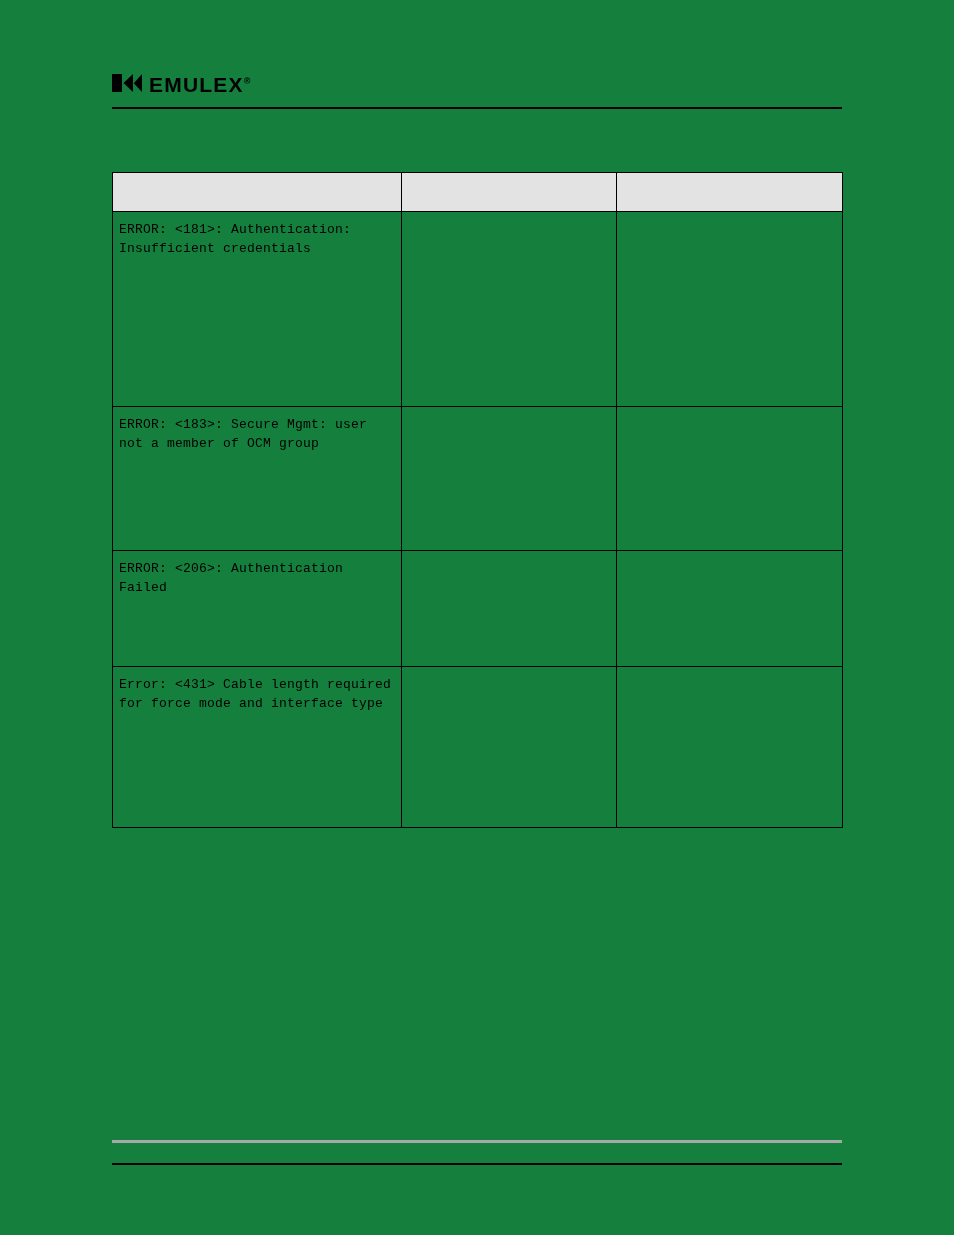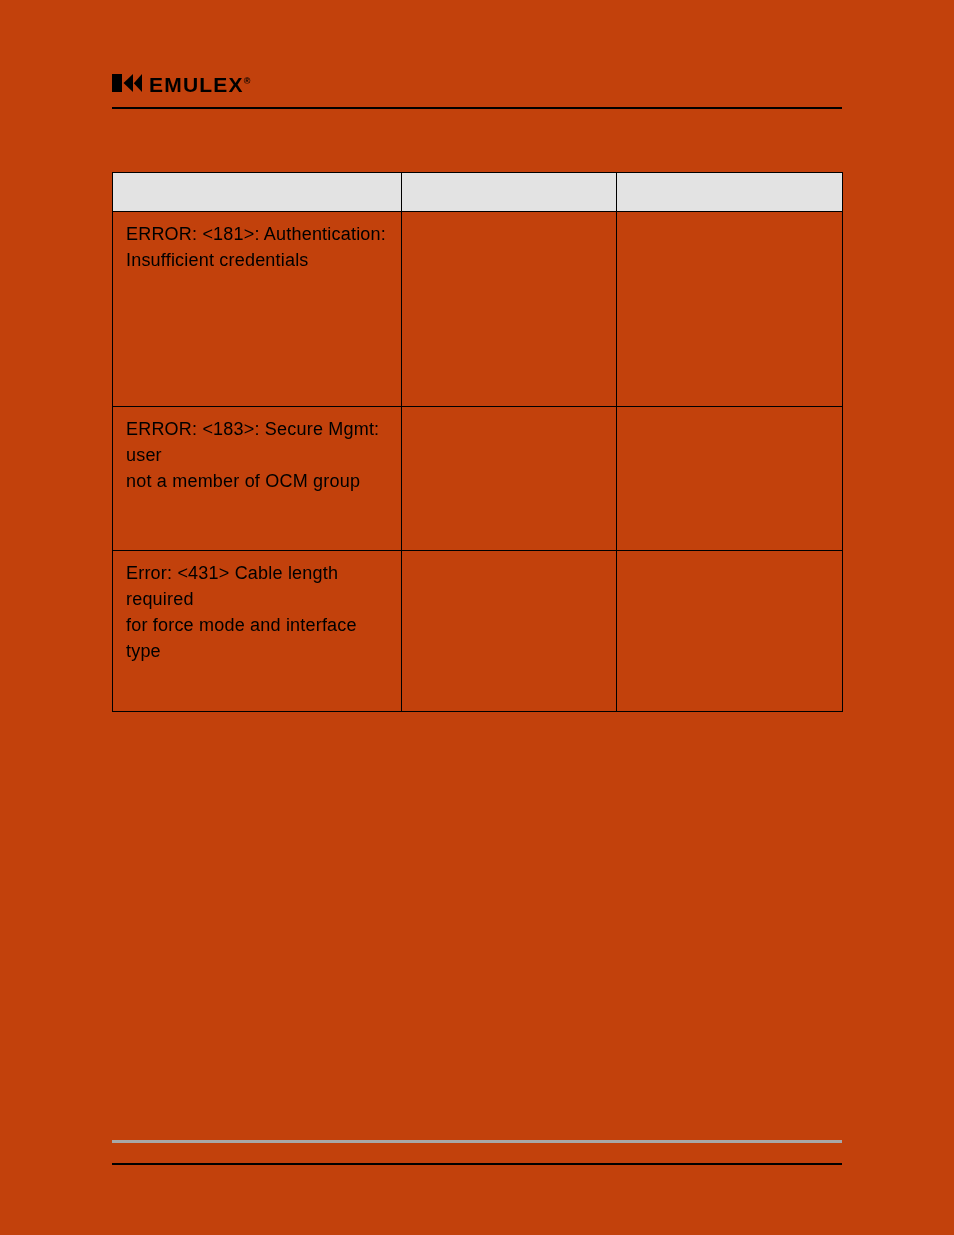--- a/index.html
+++ b/index.html
@@ -12,21 +12,21 @@
     height: 1235px;
     position: relative;
     font-family: "Liberation Sans", sans-serif;
     color: #000000;
   }
   .page {
     position: absolute;
     left: 0; top: 0;
     width: 954px;
     height: 1235px;
-    background: #c2410c;
+    background: #15803d;
     overflow: hidden;
   }
 
   
   .header {
     position: absolute;
     left: 112px;
     top: 60px;
     width: 730px;
     height: 50px;
@@ -89,24 +89,24 @@
     text-align: left;
     vertical-align: top;
     font-family: "Liberation Mono", monospace;
     font-size: 11.5px;
     font-weight: normal;
   }
   .table td {
     border-left: 1px solid #000000;
     border-right: 1px solid #000000;
     border-bottom: 1px solid #000000;
-    padding: 9px 8px 9px 13px;
+    padding: 9px 8px 9px 6px;
     vertical-align: top;
-    font-family: Liberation Sans, sans-serif;
-    font-size: 18px;
+    font-family: Liberation Mono, monospace;
+    font-size: 13px;
     line-height: 1.45;
     letter-spacing: 0.2px;
     white-space: pre-wrap;
     word-break: break-word;
   }
   .table tr.r1 td { height: 176px; }
   .table tr.r2 td { height: 125px; }
   .table tr.r3 td { height: 97px; }
   .table tr.r4 td { height: 126px; }
   .table tr.r5 td { height: 148px; }
@@ -166,20 +166,26 @@
 Insufficient credentials</td>
         <td></td>
         <td></td>
       </tr>
       <tr class="r2">
         <td>ERROR: &lt;183&gt;: Secure Mgmt: user
 not a member of OCM group</td>
         <td></td>
         <td></td>
       </tr>
+      <tr class="r3">
+        <td>ERROR: &lt;206&gt;: Authentication
+Failed</td>
+        <td></td>
+        <td></td>
+      </tr>
       <tr class="r6">
         <td>Error: &lt;431&gt; Cable length required
 for force mode and interface type</td>
         <td></td>
         <td></td>
       </tr>
     </tbody>
   </table>
 
   <div class="table-bottom-rule" id="tbr" style="top: 1140px;"></div>

